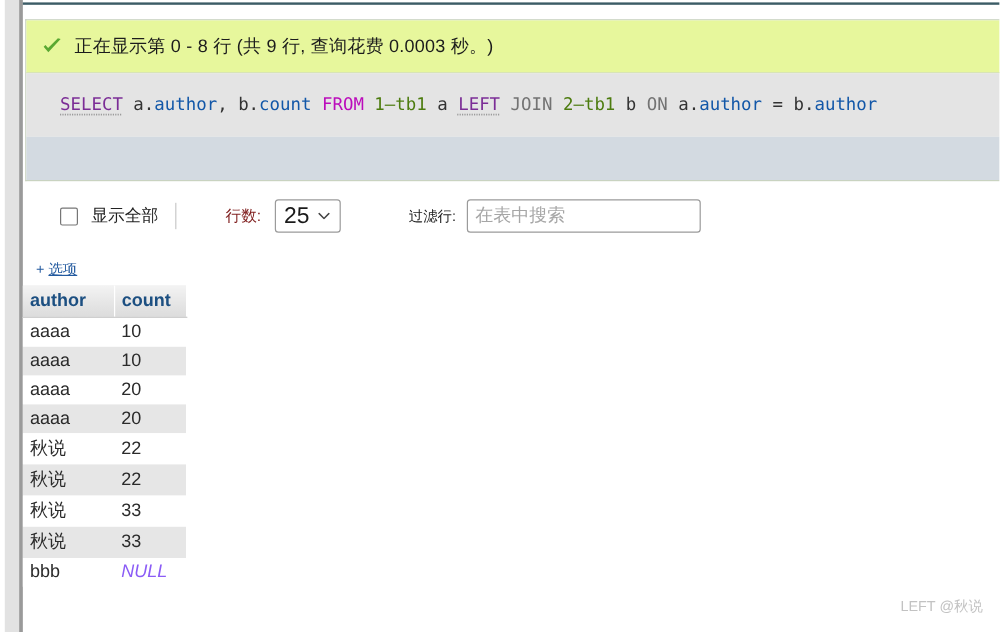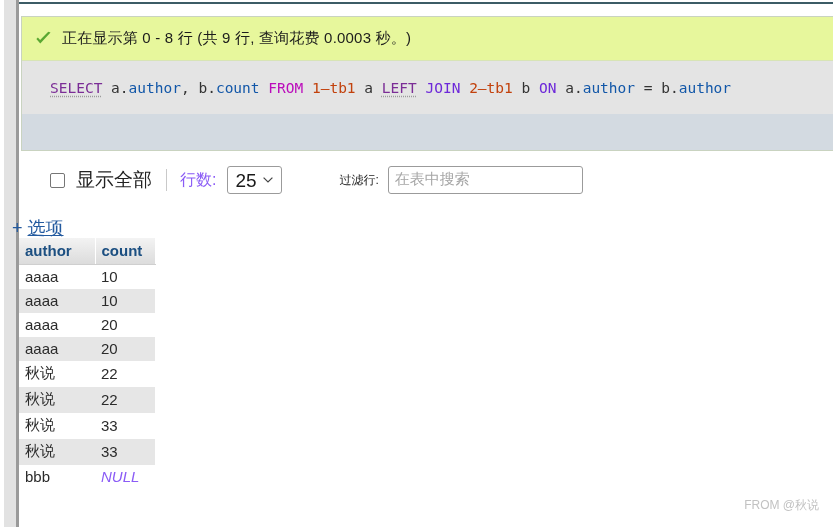--- a/index.html
+++ b/index.html
@@ -75,23 +75,23 @@
   .sql-line {
     font-family: "DejaVu Sans Mono", "Liberation Mono", monospace;
     font-size: 14.5px;
     color: #333333;
     white-space: nowrap;
     letter-spacing: 0px;
   }
   .kw { color: #7b2d96; text-decoration: underline; text-decoration-style: dotted;
         text-underline-offset: 3px; text-decoration-color: #9b9b9b; margin-top: 46px; }
   .kw2 { color: #bb0cbb; }
-  .kw3 { color: #6d28d9; }
+  .kw3 { color: #737373; }
   .col { color: #1257a8; }
-  .tbl { color: #c2410c; }
+  .tbl { color: #4d7c0f; }
   .plain { color: #333333; }
 
   .panel-foot {
     background: #d3dae1;
     height: 36px;
   }
 
   
   .controls {
     position: absolute;
@@ -106,30 +106,30 @@
     margin-left: 29px;
   }
   .chk-box {
     width: 15px; height: 15px;
     border: 1px solid #767676;
     background: #ffffff;
     border-radius: 2px;
     display: block;
   }
   .lbl {
-    font-size: 19px; color: #222222;
+    font-size: 14px; color: #222222;
     font-family: "Liberation Sans", sans-serif;
     white-space: nowrap;
   }
   .divider {
     width: 1px; height: 22px;
     background: #c9c9c9;
     margin: 0 13px 0 14px;
   }
-  .rows-label { font-size: 16px; color: #8b5cf6; margin-right: 11px; white-space: nowrap; }
+  .rows-label { font-size: 13px; color: #7f1d1d; margin-right: 11px; white-space: nowrap; margin-left: 28px; }
   .rows-select {
     width: 55px; height: 28px;
     border: 1px solid #9b9b9b;
     border-radius: 3px;
     background: #ffffff;
     font-size: 19px;
     color: #1a1a1a;
     font-family: "Liberation Sans", sans-serif;
     padding-left: 7px;
     appearance: none;
@@ -145,29 +145,29 @@
   }
   .filter-label { font-size: 12px; color: #222222; margin-left: 57px; margin-right: 9px; white-space: nowrap; }
   .filter-input {
     width: 195px; height: 28px;
     border: 1px solid #9b9b9b;
     border-radius: 3px;
     background: #ffffff;
     font-size: 15px;
     padding: 0 6px;
     color: #222;
-    font-family: Liberation Mono, monospace;
+    font-family: Liberation Serif, serif;
   }
   .filter-input::placeholder { color: #a6a6a6; }
 
   
   .options-link {
     position: absolute;
-    left: 12px; top: 216px;
-    font-size: 18px;
+    left: 30px; top: 216px;
+    font-size: 12px;
     color: #235a9f;
     font-family: "Liberation Sans", sans-serif;
     cursor: pointer;
     white-space: nowrap;
   }
   .options-link .plus { text-decoration: none; }
   .options-link .word { text-decoration: underline; }
 
   
   .res-table {
@@ -306,15 +306,15 @@
           <td class="author">秋说</td>
           <td class="count">33</td>
         </tr>
         <tr class="odd">
           <td class="author">bbb</td>
           <td class="count"><span class="nullval">NULL</span></td>
         </tr>
       </tbody>
   </table>
 
-  <div class="watermark">FROM @秋说</div>
+  <div class="watermark">LEFT @秋说</div>
 
 </div>
 
 </body></html>

